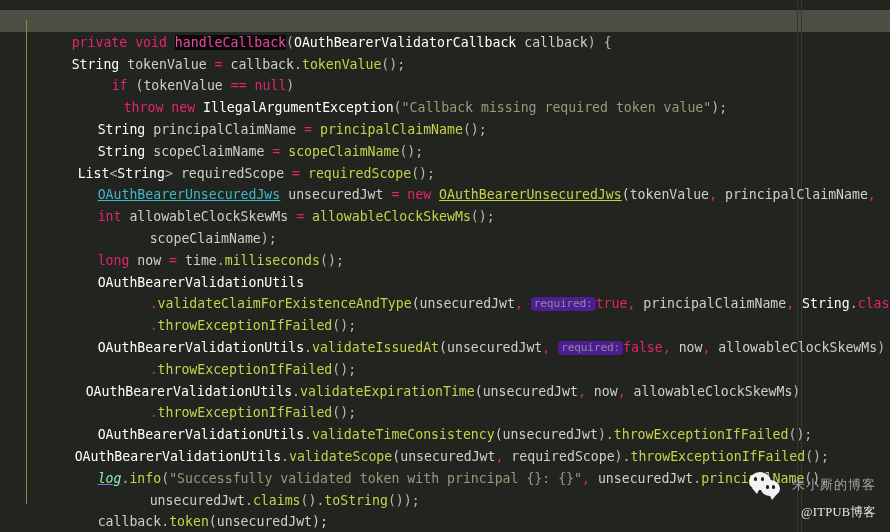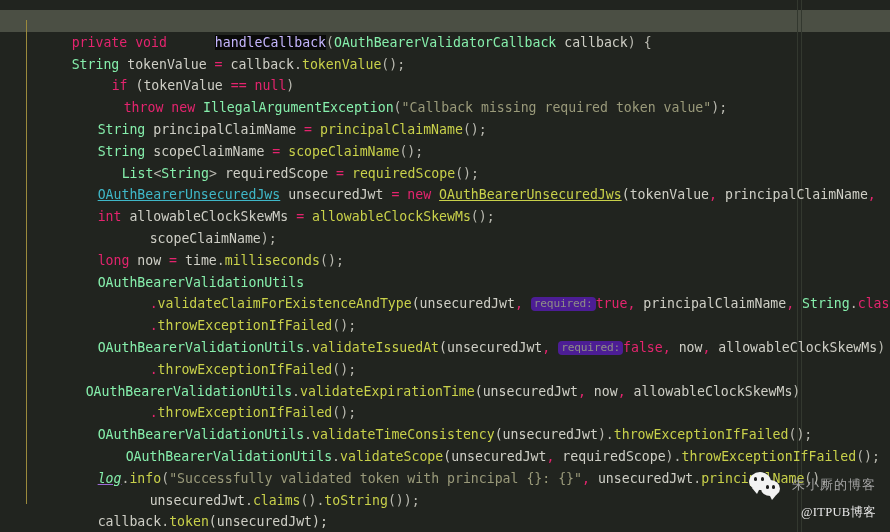--- a/index.html
+++ b/index.html
@@ -65,34 +65,33 @@
     position: absolute;
     left: 52px;
     width: 1px;
     height: 22px;
     background: #8a7a32;
     z-index: 1;
   }
 
   
   .kw   { color: #e4246e; }          
-  .type { color: #86efac; }          
+  .type { color: #ffffff; }          
   .type-u { color: #3fb8c8; text-decoration: underline; text-decoration-color: #3fb8c8; }
   .id   { color: #cfcfc6; }          
   .mth  { color: #c9d14a; }
   .ctor { color: #c9d14a; text-decoration: underline; text-decoration-color: #c9d14a; }
   .str  { color: #9a9a7a; }          
   .pun  { color: #b9b9b0; }
   .sfield { color: #86efac; font-style: italic; text-decoration: underline; text-decoration-color: #9c6bd6; }
 
   
   .sel {
     background: #0a0a0a;
-    color: #c4b5fd;
-    margin-left: 40px;
+    color: #ec4899;
   }
 
   
   .hint {
     display: inline-block;
     background: #4c1d95;
     color: #8e8e86;
     border-radius: 4px;
     padding: 0 3px;
     font-size: 11.2px;
@@ -192,21 +191,21 @@
     </div>
 
     <div class="ln" style="padding-left:50px;">
       <span class="type">String</span><span class="id"> principalClaimName </span><span class="kw">=</span><span class="mth"> principalClaimName</span><span class="pun">();</span>
     </div>
 
     <div class="ln" style="padding-left:50px;">
       <span class="type">String</span><span class="id"> scopeClaimName </span><span class="kw">=</span><span class="mth"> scopeClaimName</span><span class="pun">();</span>
     </div>
 
-    <div class="ln" style="padding-left:74px;">
+    <div class="ln" style="padding-left:30px;">
       <span class="type">List</span><span class="pun">&lt;</span><span class="type">String</span><span class="pun">&gt;</span><span class="id"> requiredScope </span><span class="kw">=</span><span class="mth"> requiredScope</span><span class="pun">();</span>
     </div>
 
     <div class="ln" style="padding-left:50px;">
       <span class="type-u">OAuthBearerUnsecuredJws</span><span class="id"> unsecuredJwt </span><span class="kw">=</span><span class="kw"> new </span><span class="ctor">OAuthBearerUnsecuredJws</span><span class="id">(tokenValue</span><span class="kw">,</span><span class="id"> principalClaimName</span><span class="kw">,</span>
     </div>
 
     <div class="ln" style="padding-left:50px;">
       <span class="kw">int</span><span class="id"> allowableClockSkewMs </span><span class="kw">=</span><span class="mth"> allowableClockSkewMs</span><span class="pun">();</span>
     </div>
@@ -244,21 +243,21 @@
     </div>
 
     <div class="ln" style="padding-left:102px;">
       <span class="guide-sub" style="left:52px;top:0;"></span><span class="kw">.</span><span class="mth">throwExceptionIfFailed</span><span class="pun">();</span>
     </div>
 
     <div class="ln" style="padding-left:50px;">
       <span class="type">OAuthBearerValidationUtils</span><span class="pun">.</span><span class="mth">validateTimeConsistency</span><span class="id">(unsecuredJwt</span><span class="pun">)</span><span class="pun">.</span><span class="mth">throwExceptionIfFailed</span><span class="pun">();</span>
     </div>
 
-    <div class="ln" style="padding-left:78px;">
+    <div class="ln" style="padding-left:27px;">
       <span class="type">OAuthBearerValidationUtils</span><span class="pun">.</span><span class="mth">validateScope</span><span class="id">(unsecuredJwt</span><span class="kw">,</span><span class="id"> requiredScope</span><span class="pun">)</span><span class="pun">.</span><span class="mth">throwExceptionIfFailed</span><span class="pun">();</span>
     </div>
 
     <div class="ln" style="padding-left:50px;">
       <span class="sfield">log</span><span class="pun">.</span><span class="mth">info</span><span class="pun">(</span><span class="str">"Successfully validated token with principal {}: {}"</span><span class="kw">,</span><span class="id"> unsecuredJwt</span><span class="pun">.</span><span class="mth">principalName</span><span class="pun">(),</span>
     </div>
 
     <div class="ln" style="padding-left:102px;">
       <span class="guide-sub" style="left:52px;top:0;"></span><span class="id">unsecuredJwt</span><span class="pun">.</span><span class="mth">claims</span><span class="pun">()</span><span class="pun">.</span><span class="mth">toString</span><span class="pun">());</span>
     </div>

